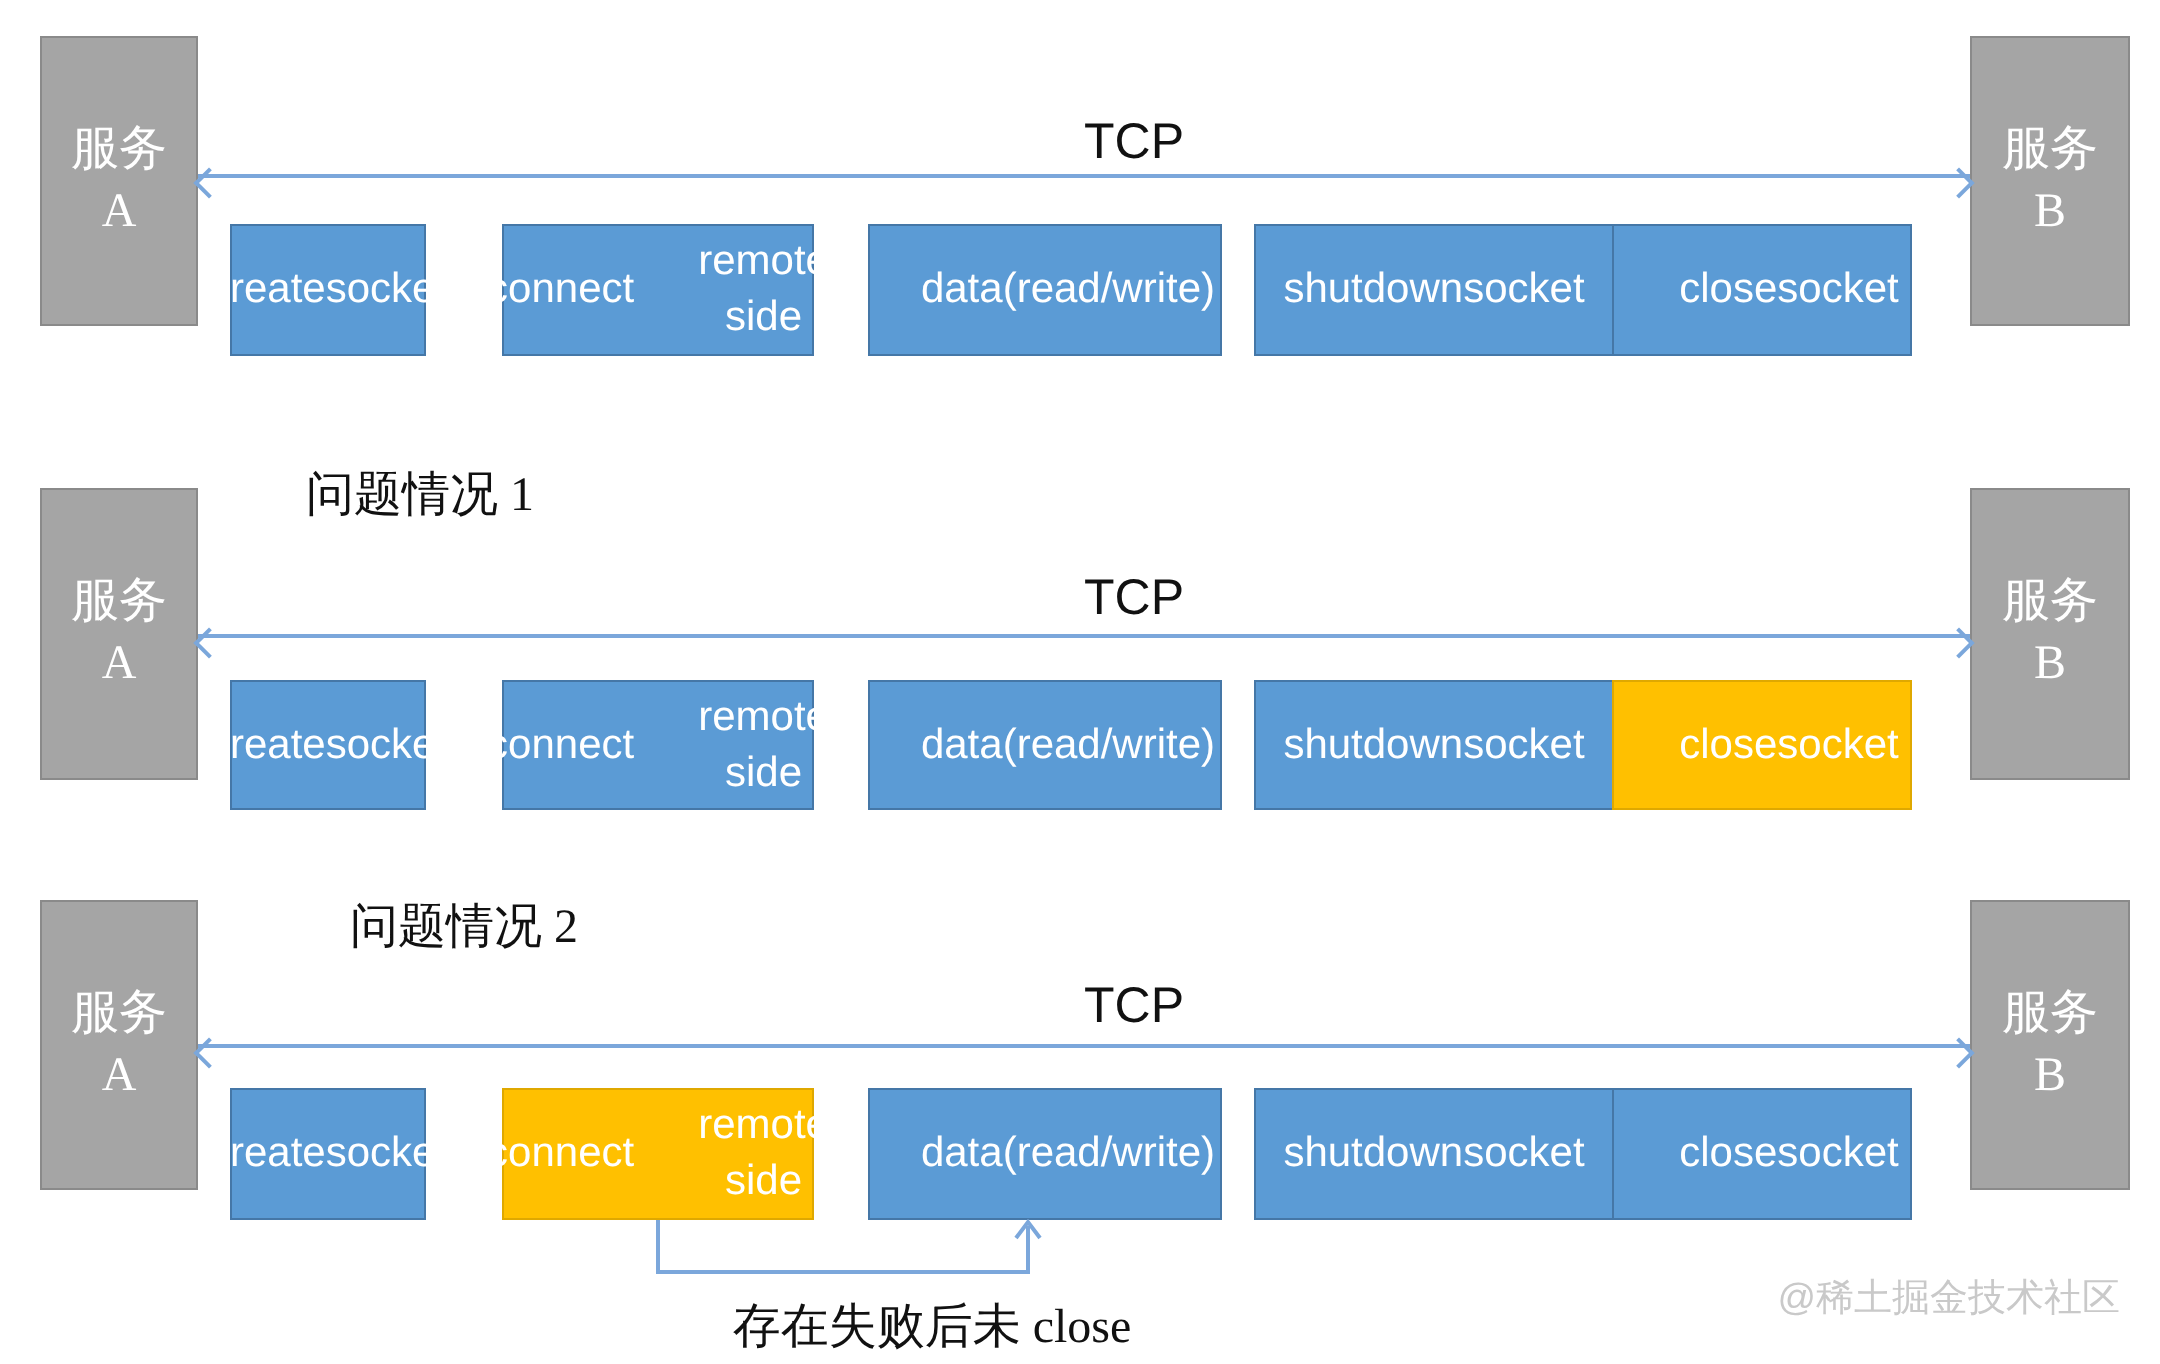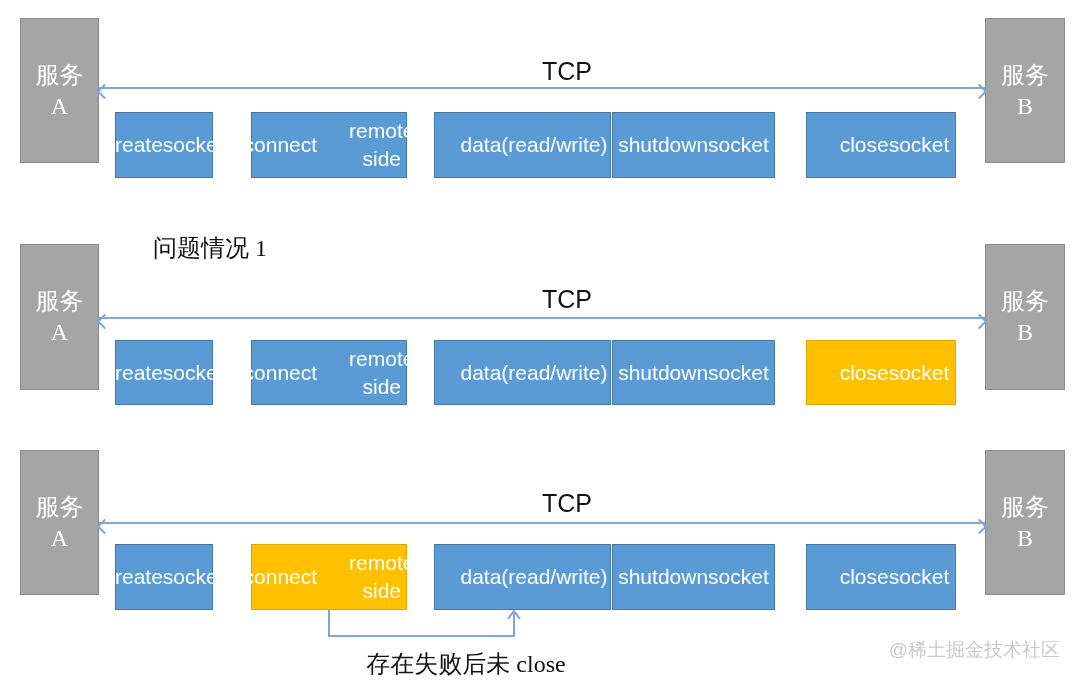--- a/index.html
+++ b/index.html
@@ -20,21 +20,21 @@
   .step{position:absolute;box-sizing:border-box;background:#5b9bd5;border:1px solid #4577a7;
         color:#ffffff;display:flex;flex-direction:row;align-items:center;justify-content:center;
         font-size:21px;line-height:28px;text-align:center;}
   .step.highlight{background:#ffc000;border-color:#dfa800;}
   .step.r1{top:112px;height:66px;}
   .step.r2{top:340px;height:65px;}
   .step.r3{top:544px;height:66px;}
   .c1{left:115px;width:98px;}
   .c2{left:251px;width:156px;gap:32px;}
   .c3{left:434px;width:177px;padding-left:23px;}
-  .c4{left:612px;width:163px;}
+  .c4{left:627px;width:180px;}
   .c5{left:806px;width:150px;padding-left:27px;}
 
   
   .tcp-arrow{position:absolute;left:99px;width:886px;height:0;border-top:2px solid #7ba7db;}
   .tcp-arrow::before{content:"";position:absolute;left:0;top:-3.5px;width:9px;height:9px;
         border-left:2px solid #7ba7db;border-bottom:2px solid #7ba7db;transform:rotate(45deg);}
   .tcp-arrow::after{content:"";position:absolute;right:0;top:-3.5px;width:9px;height:9px;
         border-top:2px solid #7ba7db;border-right:2px solid #7ba7db;transform:rotate(45deg);}
   .tcp-arrow.r1{top:87px;}
   .tcp-arrow.r2{top:317px;}
@@ -122,20 +122,21 @@
   </div>
   <div class="step r2 c4">
     <span>shutdown</span>
     <span>socket</span>
   </div>
   <div class="step r2 c5 highlight">
     <span>close</span>
     <span>socket</span>
   </div>
 
+  <div class="row-title t3">问题情况 2</div>
   <div class="svc a r3">
     <span>服务</span>
     <span>A</span>
   </div>
   <div class="svc b r3">
     <span>服务</span>
     <span>B</span>
   </div>
   <div class="tcp-text r3">TCP</div>
   <div class="tcp-arrow r3"></div>

